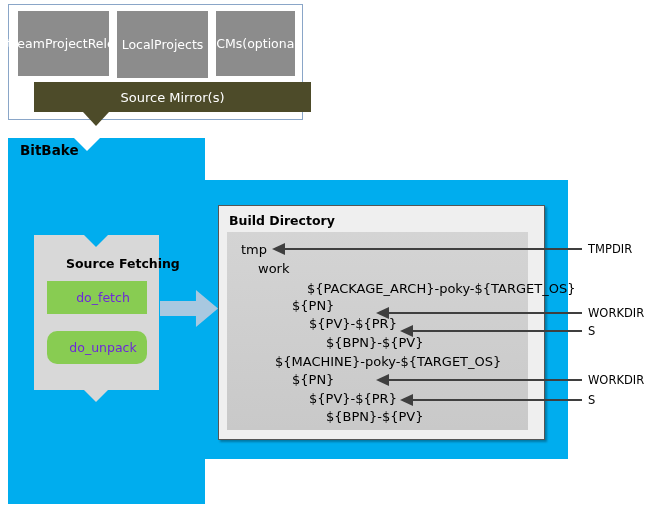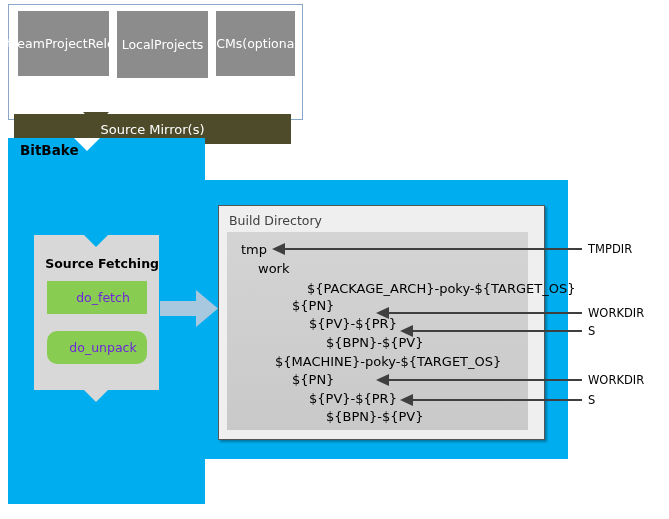--- a/index.html
+++ b/index.html
@@ -35,30 +35,29 @@
     align-items: center;
     justify-content: center;
     box-sizing: border-box;
   }
   #src-upstream { left: 9px;  top: 6px;  width: 91px; height: 65px; }
   #src-local    { left: 108px; top: 6px; width: 91px; height: 67px; }
   #src-scm      { left: 207px; top: 6px; width: 79px; height: 65px; }
 
   #source-mirror {
     position: absolute;
-    left: 5px; top: 77px;
+    left: 25px; top: 77px;
     width: 277px; height: 30px;
     background: #4d4b29;
     color: #ffffff;
     font-size: 13px;
     display: flex;
     align-items: center;
     justify-content: center;
     box-sizing: border-box;
-    margin-top: 32px;
   }
   
   .notch {
     position: absolute;
     width: 24px; height: 13px;
     background: #ffffff;
     clip-path: polygon(0 0, 100% 0, 50% 100%);
   }
   #notch-a { left: 43px;  top: 77px; }
   #notch-b { left: 142px; top: 77px; }
@@ -115,24 +114,25 @@
     position: absolute;
     left: 84px; top: 390px;
     width: 24px; height: 12px;
     background: #d8d8d8;
     clip-path: polygon(0 0, 100% 0, 50% 100%);
   }
   #sf-title {
     position: absolute;
     left: 34px; top: 256px;
     width: 125px;
-    text-align: right;
+    text-align: left;
     font-size: 12.5px;
     font-weight: bold;
     color: #000000;
+    padding-left: 32px;
   }
   .task-box {
     position: absolute;
     background: #88cc52;
     color: #6d28d9;
     font-size: 12.5px;
     display: flex;
     align-items: center;
     justify-content: center;
     box-sizing: border-box;
@@ -157,22 +157,22 @@
     width: 327px; height: 235px;
     background: #efefef;
     border: 1px solid #555555;
     box-shadow: 2px 2px 2px rgba(0,0,0,0.30);
     box-sizing: border-box;
   }
   #build-dir-title {
     position: absolute;
     left: 229px; top: 213px;
     font-size: 12.5px;
-    font-weight: normal;
-    color: #404040;
+    font-weight: bold;
+    color: #000000;
   }
   #dir-tree {
     position: absolute;
     left: 227px; top: 232px;
     width: 301px; height: 198px;
     background: linear-gradient(to bottom, #d4d4d4, #c9c9c9);
   }
   .tree-line {
     position: absolute;
     font-size: 13px;

